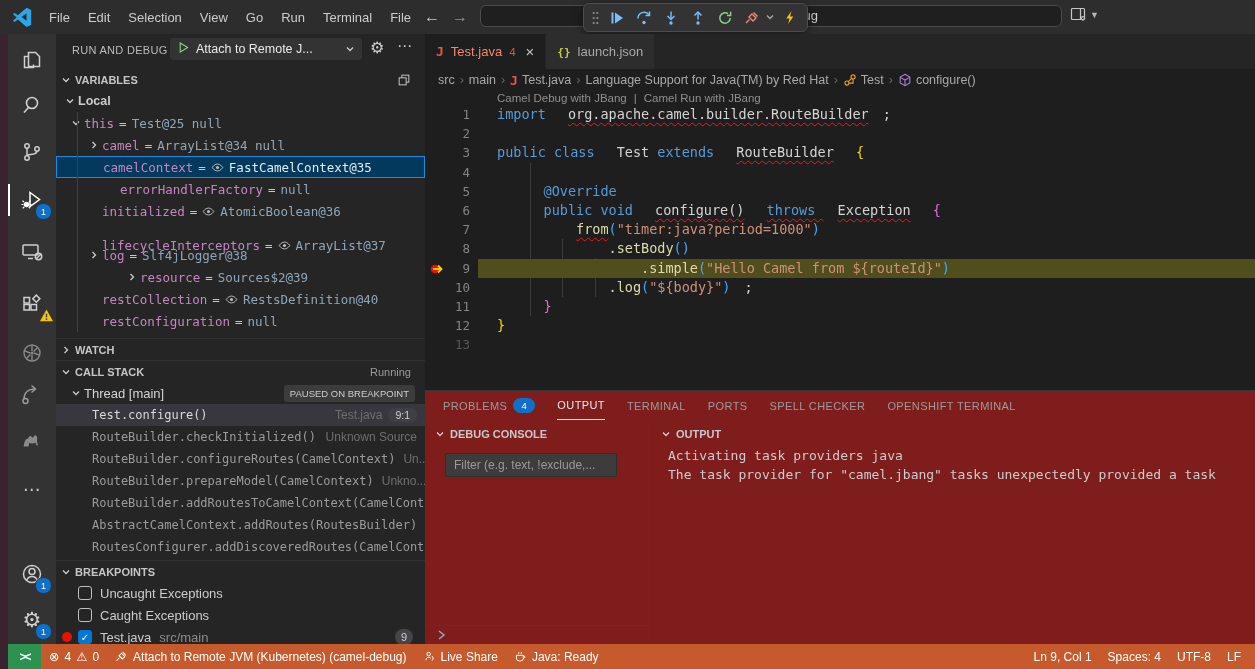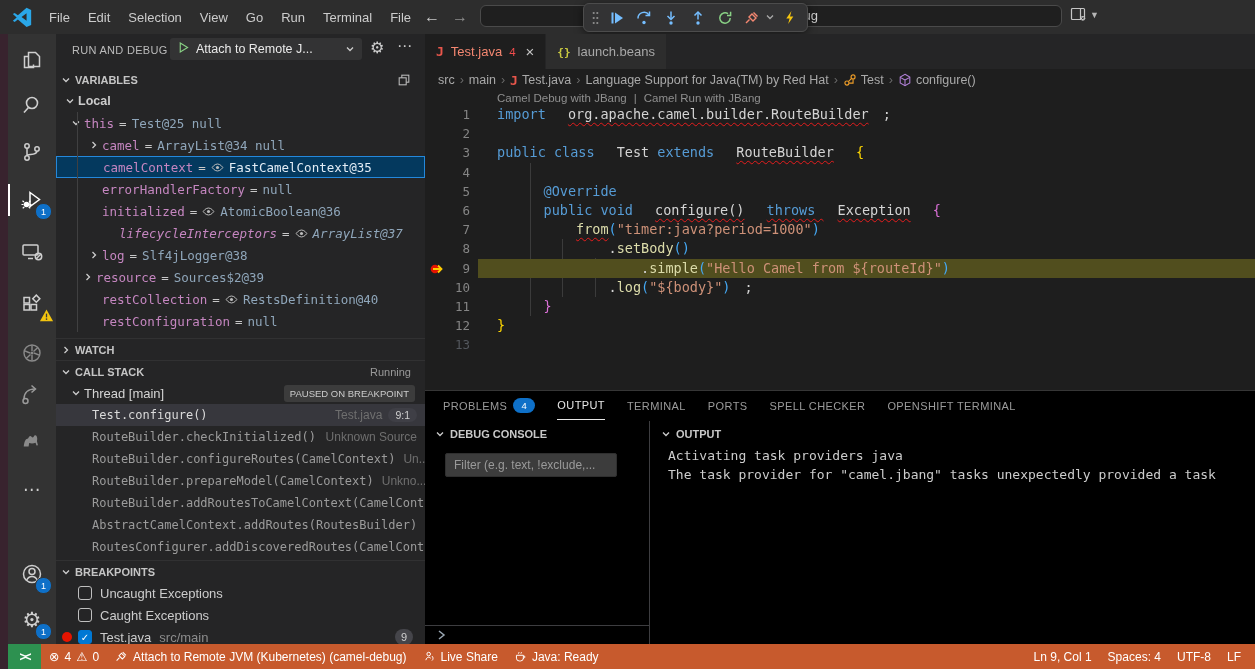--- a/index.html
+++ b/index.html
@@ -99,21 +99,21 @@
   .lnum.dim{color:#53575d;}
   .ltext{position:absolute;left:72px;top:0;}
   .bpicon{position:absolute;left:4px;top:2px;}
   .tk-kw{color:#569cd6;}.tk-pl{color:#d4d4d4;margin-left:14px;}.tk-fn{color:#dcdcaa;}.tk-str{color:#ce9178;}
   .tk-b1{color:#ffd700;}.tk-b2{color:#da70d6;}.tk-b3{color:#45a9f5;}
   .sq{text-decoration:underline;text-decoration-style:wavy;text-decoration-color:#e51d1d;
       text-decoration-thickness:1px;text-underline-offset:3px;text-decoration-skip-ink:none;}
   .iguide{position:absolute;width:1px;background:#3b3b3b;}
 
   
-  .panel{position:absolute;left:425px;top:390px;width:830px;height:254px;background:#000000;
+  .panel{position:absolute;left:425px;top:390px;width:830px;height:254px;background:#7f1d1d;
          border-top:1px solid #363636;box-sizing:border-box;}
   .paneltabs{position:absolute;top:0;left:0;height:29px;display:flex;align-items:center;padding-left:18px;gap:22px;}
   .ptab{font-size:11px;letter-spacing:.4px;color:#9b9b9b;display:flex;align-items:center;gap:6px;height:28px;box-sizing:border-box;}
   .ptab.active{color:#e7e7e7;border-bottom:1px solid #e7e7e7;}
   .pbadge{background:#0e70c8;color:#fff;border-radius:8px;min-width:16px;height:15px;font-size:9.5px;
           display:flex;align-items:center;justify-content:center;padding:0 3px;}
   .panehead{position:absolute;top:33px;height:20px;display:flex;align-items:center;gap:5px;font-size:11px;
             font-weight:bold;color:#c8c8c8;}
   .pdivider{position:absolute;left:224px;top:30px;bottom:0;width:1px;background:#3d3d40;}
   .filterinput{position:absolute;left:20px;top:62px;width:172px;height:24px;background:#3c3c3c;border:1px solid #2f2f2f;
@@ -380,39 +380,39 @@
           <span class="vname">camelContext</span>
           <span class="veq">=</span>
           <span class="eye">
             <svg width="13" height="13" viewBox="0 0 16 16">
               <path d="M1.5 8s2.6-4.3 6.5-4.3S14.5 8 14.5 8s-2.6 4.3-6.5 4.3S1.5 8 1.5 8z" fill="none" stroke="#bdbdbd" stroke-width="1.2"></path>
               <circle cx="8" cy="8" r="1.9" fill="#bdbdbd"></circle>
             </svg>
           </span>
           <span class="vval">FastCamelContext@35</span>
         </div>
-        <div class="vrow" style="top: 144px; padding-left: 30px;">
+        <div class="vrow" style="top: 144px; padding-left: 48px;">
           <span class="chev"></span>
           <span class="vname">errorHandlerFactory</span>
           <span class="veq">=</span>
           <span class="vval">null</span>
         </div>
         <div class="vrow" style="top: 166px; padding-left: 30px;">
           <span class="chev"></span>
           <span class="vname">initialized</span>
           <span class="veq">=</span>
           <span class="eye">
             <svg width="13" height="13" viewBox="0 0 16 16">
               <path d="M1.5 8s2.6-4.3 6.5-4.3S14.5 8 14.5 8s-2.6 4.3-6.5 4.3S1.5 8 1.5 8z" fill="none" stroke="#bdbdbd" stroke-width="1.2"></path>
               <circle cx="8" cy="8" r="1.9" fill="#bdbdbd"></circle>
             </svg>
           </span>
           <span class="vval">AtomicBoolean@36</span>
         </div>
-        <div class="vrow" style="top: 188px; padding-left: 47px; font-style: italic;">
+        <div class="vrow" style="top: 200px; padding-left: 30px;">
           <span class="chev"></span>
           <span class="vname">lifecycleInterceptors</span>
           <span class="veq">=</span>
           <span class="eye">
             <svg width="13" height="13" viewBox="0 0 16 16">
               <path d="M1.5 8s2.6-4.3 6.5-4.3S14.5 8 14.5 8s-2.6 4.3-6.5 4.3S1.5 8 1.5 8z" fill="none" stroke="#bdbdbd" stroke-width="1.2"></path>
               <circle cx="8" cy="8" r="1.9" fill="#bdbdbd"></circle>
             </svg>
           </span>
           <span class="vval">ArrayList@37</span>
@@ -420,21 +420,21 @@
         <div class="vrow" style="top: 210px; padding-left: 30px;">
           <span class="chev">
             <svg width="10" height="10" viewBox="0 0 10 10" fill="none" stroke="#cccccc" stroke-width="1.3">
               <path d="M3.5 2l3 3-3 3"></path>
             </svg>
           </span>
           <span class="vname">log</span>
           <span class="veq">=</span>
           <span class="vval">Slf4jLogger@38</span>
         </div>
-        <div class="vrow" style="top: 232px; padding-left: 24px;">
+        <div class="vrow" style="top: 232px; padding-left: 24px; margin-left: 44px;">
           <span class="chev">
             <svg width="10" height="10" viewBox="0 0 10 10" fill="none" stroke="#cccccc" stroke-width="1.3">
               <path d="M3.5 2l3 3-3 3"></path>
             </svg>
           </span>
           <span class="vname">resource</span>
           <span class="veq">=</span>
           <span class="vval">Sources$2@39</span>
         </div>
         <div class="vrow" style="top: 254px; padding-left: 30px;">
@@ -545,21 +545,21 @@
   <div class="editor">
     <div class="tabsbar" id="tabsbar">
         <div class="tab active">
           <span><span class="ticon-java">J</span></span>
           <span>Test.java</span>
           <span class="tabbadge">4</span>
           <span class="tabclose">×</span>
         </div>
         <div class="tab">
           <span><span class="ticon-braces">{}</span></span>
-          <span>launch.beans</span>
+          <span>launch.json</span>
         </div>
       </div>
     <div class="breadcrumbs" id="breadcrumbs">
         <span class="bcitem">
           <span>src</span>
         </span>
         <span class="bsep">›</span>
         <span class="bcitem">
           <span>main</span>
         </span>

